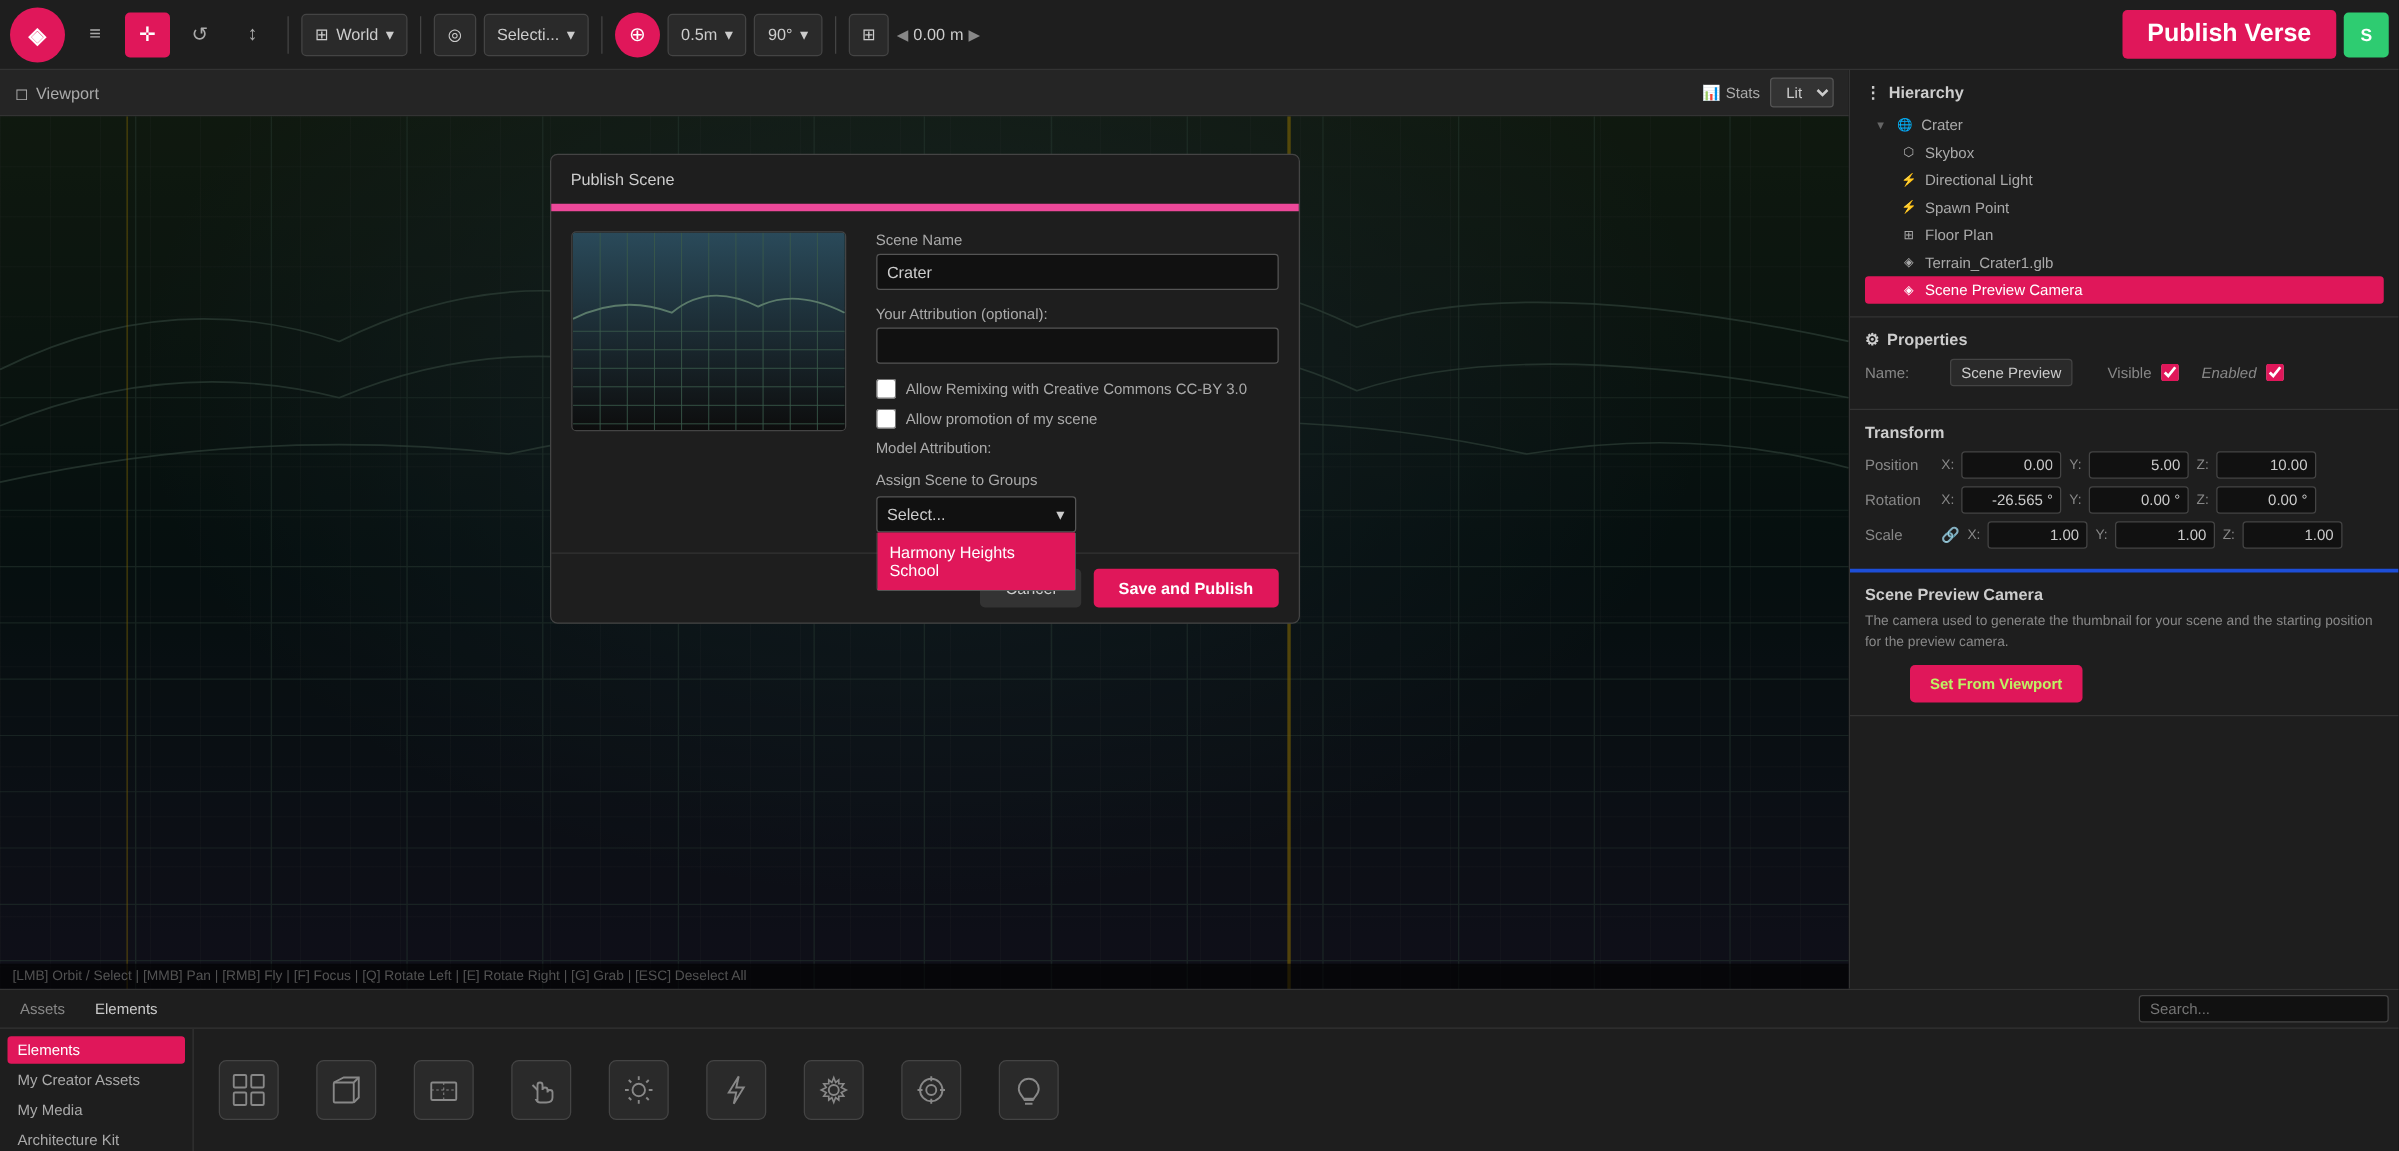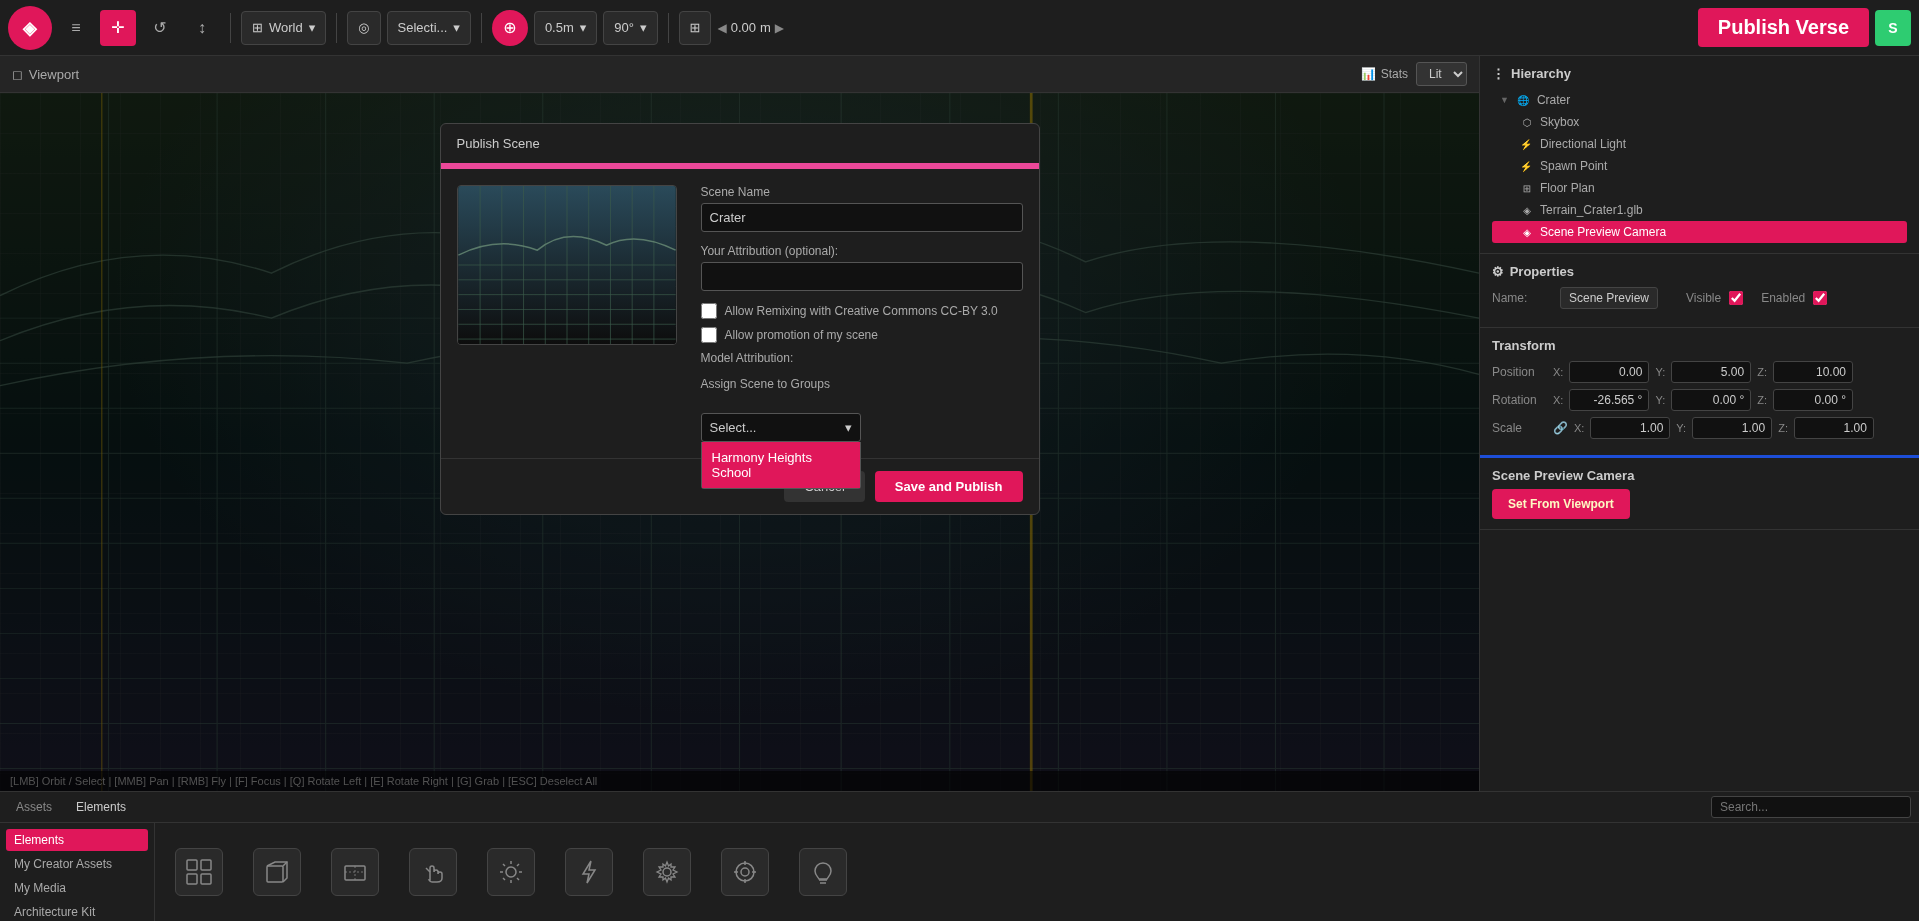--- a/index.html
+++ b/index.html
@@ -249,21 +249,21 @@
       color: #aaa;
     }
     .checkbox-row input[type=checkbox] {
       width: 16px; height: 16px;
       accent-color: #e0175a;
       cursor: pointer;
     }
     .assign-label {
       font-size: 12px;
       color: #aaa;
-      margin-bottom: 22px;
+      margin-bottom: 6px;
       display: block;
     }
     .assign-dropdown-wrapper {
       position: relative;
       width: 160px;
     }
     .assign-dropdown {
       width: 100%;
       background: #111;
       border: 1px solid #555;
@@ -407,25 +407,26 @@
     .link-icon { color: #666; font-size: 12px; }
 
     
     .scene-preview-section { padding: 10px 12px; border-bottom: 1px solid #333; }
     .scene-preview-title { font-size: 13px; color: #ccc; font-weight: 600; margin-bottom: 6px; }
     .scene-preview-desc { font-size: 11px; color: #888; line-height: 1.5; margin-bottom: 10px; }
     .set-from-viewport-btn {
       background: #e0175a;
       border: none;
       border-radius: 4px;
-      color: #fef9c3;
+      color: #bef264;
       padding: 8px 16px;
       font-size: 12px;
       cursor: pointer;
       font-weight: 600;
+      margin-left: 36px;
     }
 
     
     .bottom-panel {
       height: 130px;
       background: #1e1e1e;
       border-top: 1px solid #333;
       display: flex;
       flex-direction: column;
       flex-shrink: 0;
@@ -745,21 +746,21 @@
     <div class="panel-section">
       <div class="panel-section-header">
         <span>⚙</span>
         <span>Properties</span>
       </div>
       <div class="prop-row">
         <span class="prop-label">Name:</span>
         <span class="prop-name-badge">Scene Preview</span>
         <span class="prop-visible-label" style="margin-left: 20px;">Visible</span>
         <input type="checkbox" class="prop-checkbox" checked="" style="">
-        <span class="prop-enabled-label" style="margin-left: 10px;">Enabled</span>
+        <span class="prop-enabled-label" style="margin-left: 10px; font-style: italic;">Enabled</span>
         <input type="checkbox" class="prop-checkbox" checked="" style="">
       </div>
     </div>
 
     <div class="transform-section">
       <div class="transform-title">Transform</div>
       <div class="transform-row">
         <span class="transform-label">Position</span>
         <span class="transform-axis">X:</span>
         <input class="transform-input" type="text" value="0.00" style="">
@@ -784,20 +785,21 @@
         <input class="transform-input" type="text" value="1.00" style="">
         <span class="transform-axis">Y:</span>
         <input class="transform-input" type="text" value="1.00" style="">
         <span class="transform-axis">Z:</span>
         <input class="transform-input" type="text" value="1.00" style="">
       </div>
     </div>
 
     <div class="scene-preview-section">
       <div class="scene-preview-title">Scene Preview Camera</div>
+      <div class="scene-preview-desc">The camera used to generate the thumbnail for your scene and the starting position for the preview camera.</div>
       <button class="set-from-viewport-btn">Set From Viewport</button>
     </div>
   </div>
 </div>
 
 <div class="bottom-panel">
   <div class="bottom-toolbar">
     <span class="bottom-tab">Assets</span>
     <span class="bottom-tab active">Elements</span>
     <input class="bottom-search" type="text" placeholder="Search..." style="">

